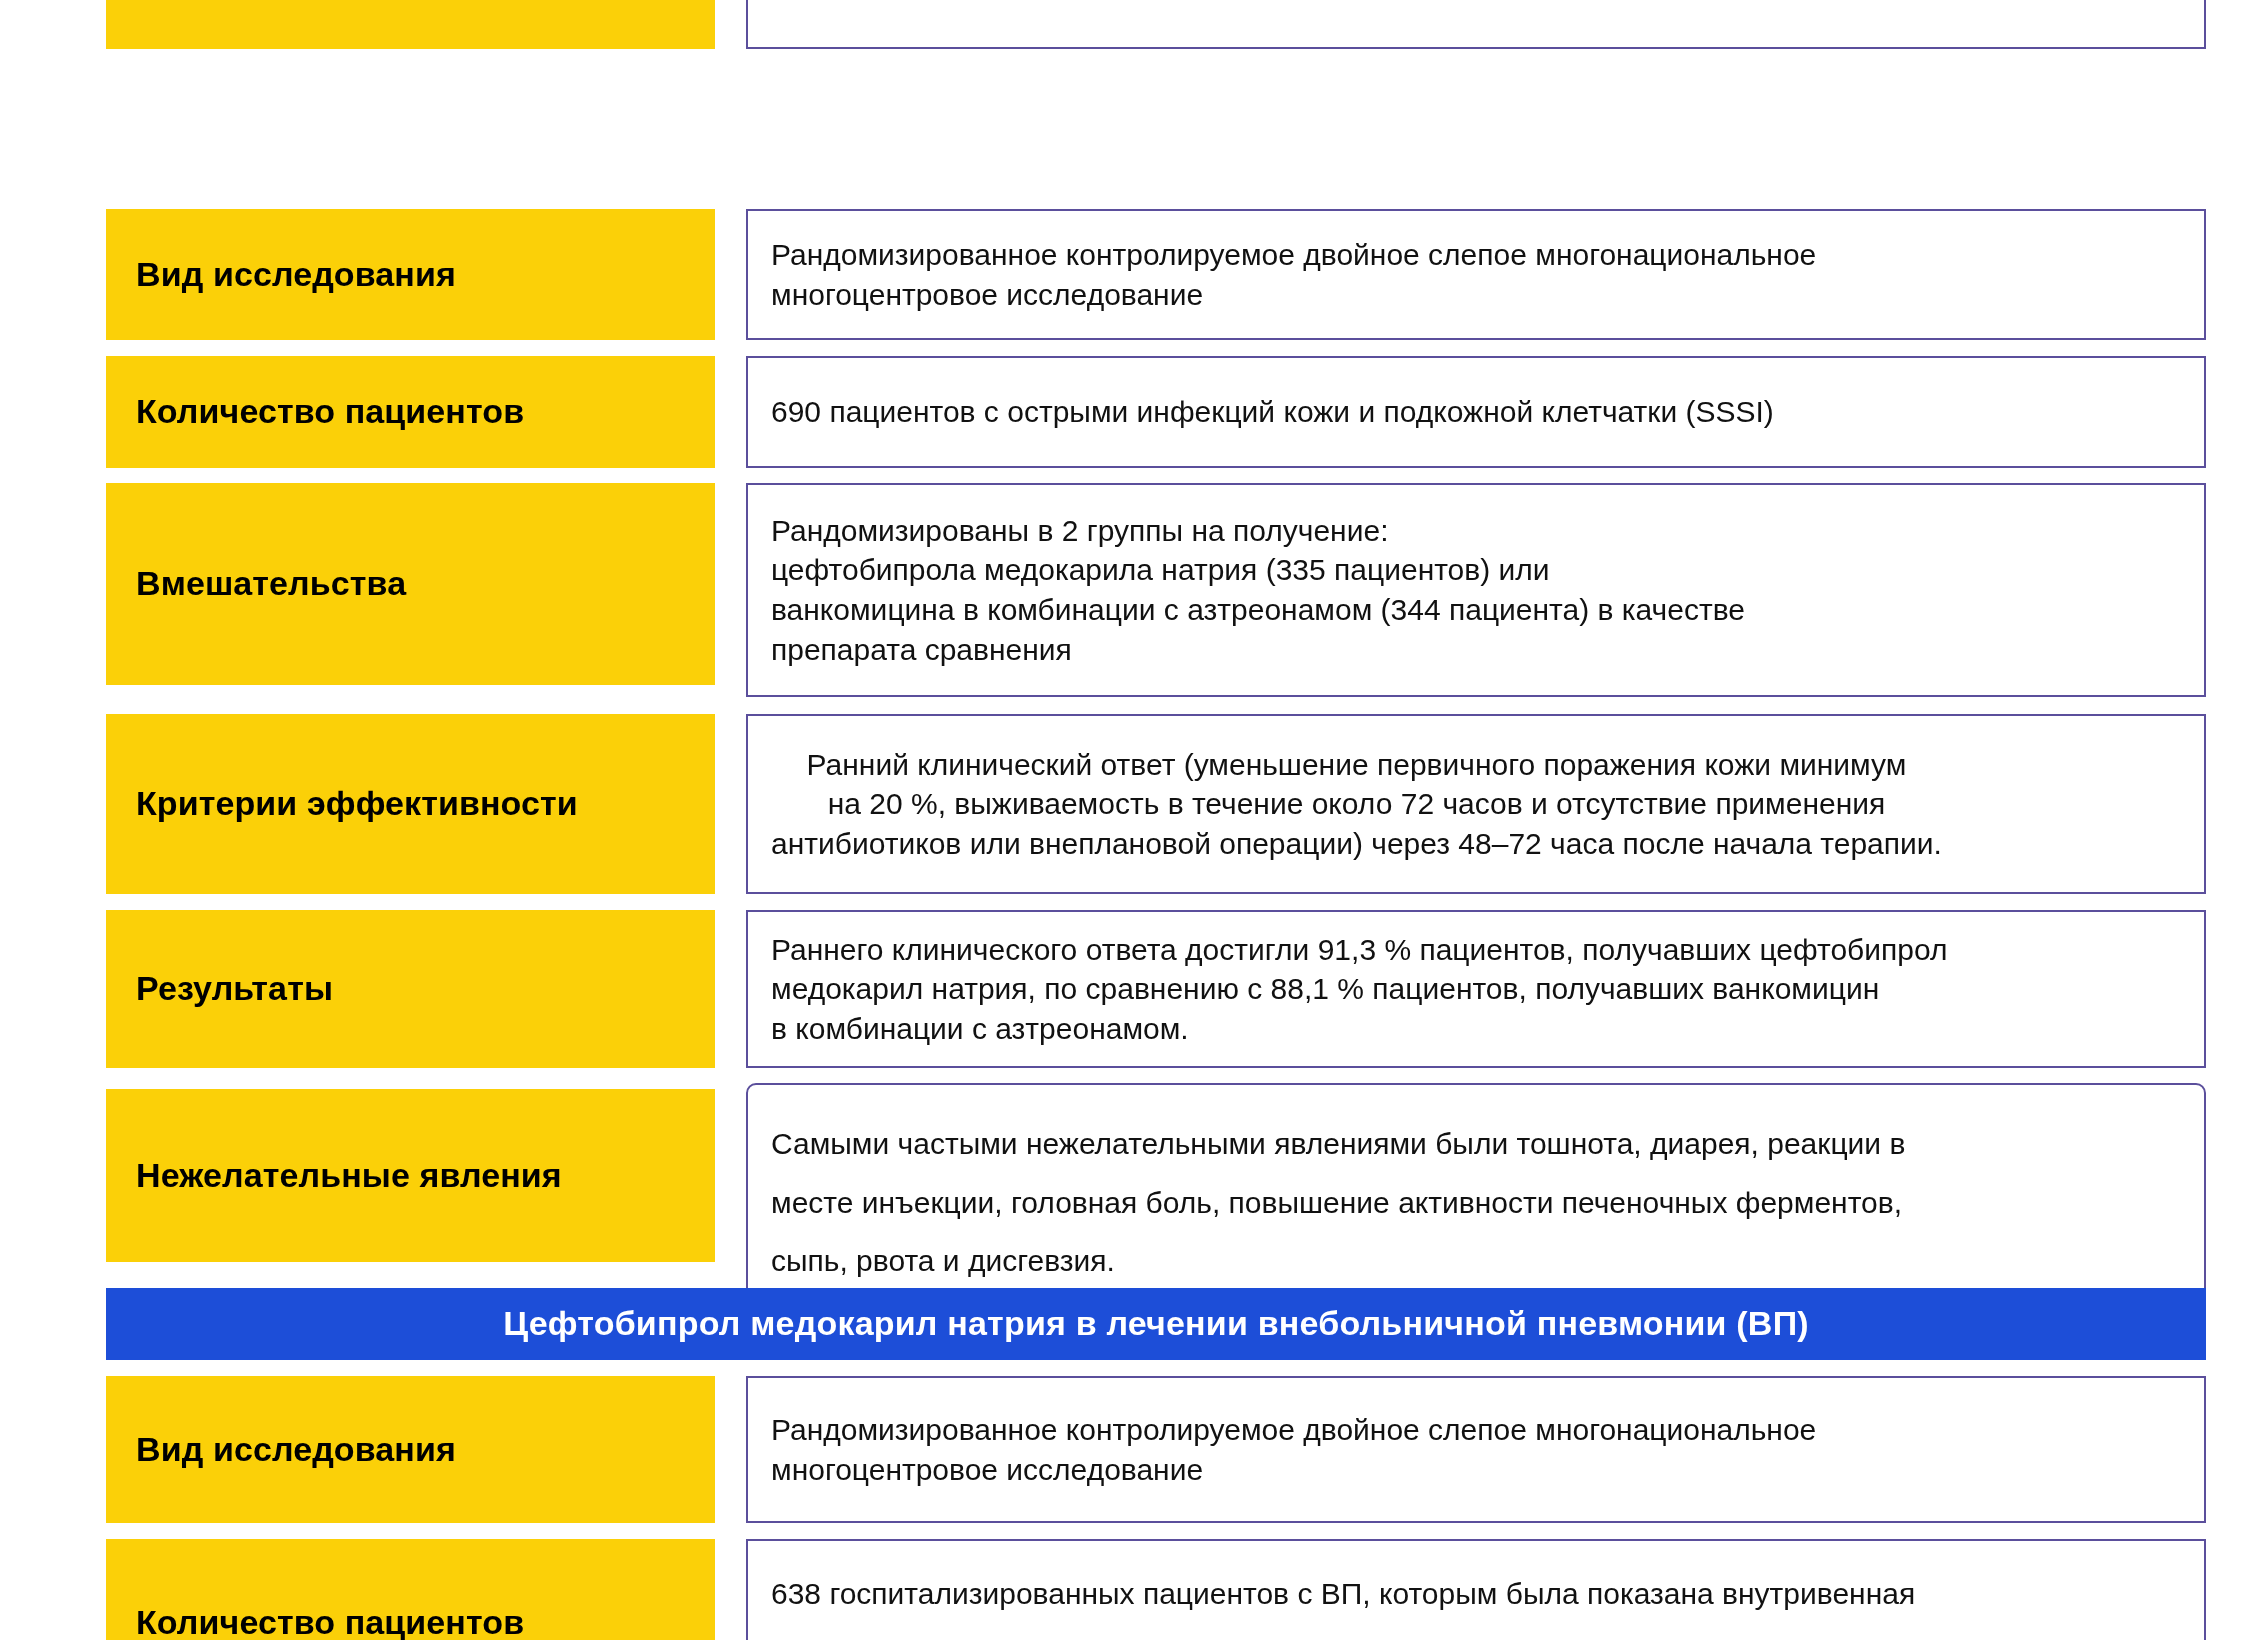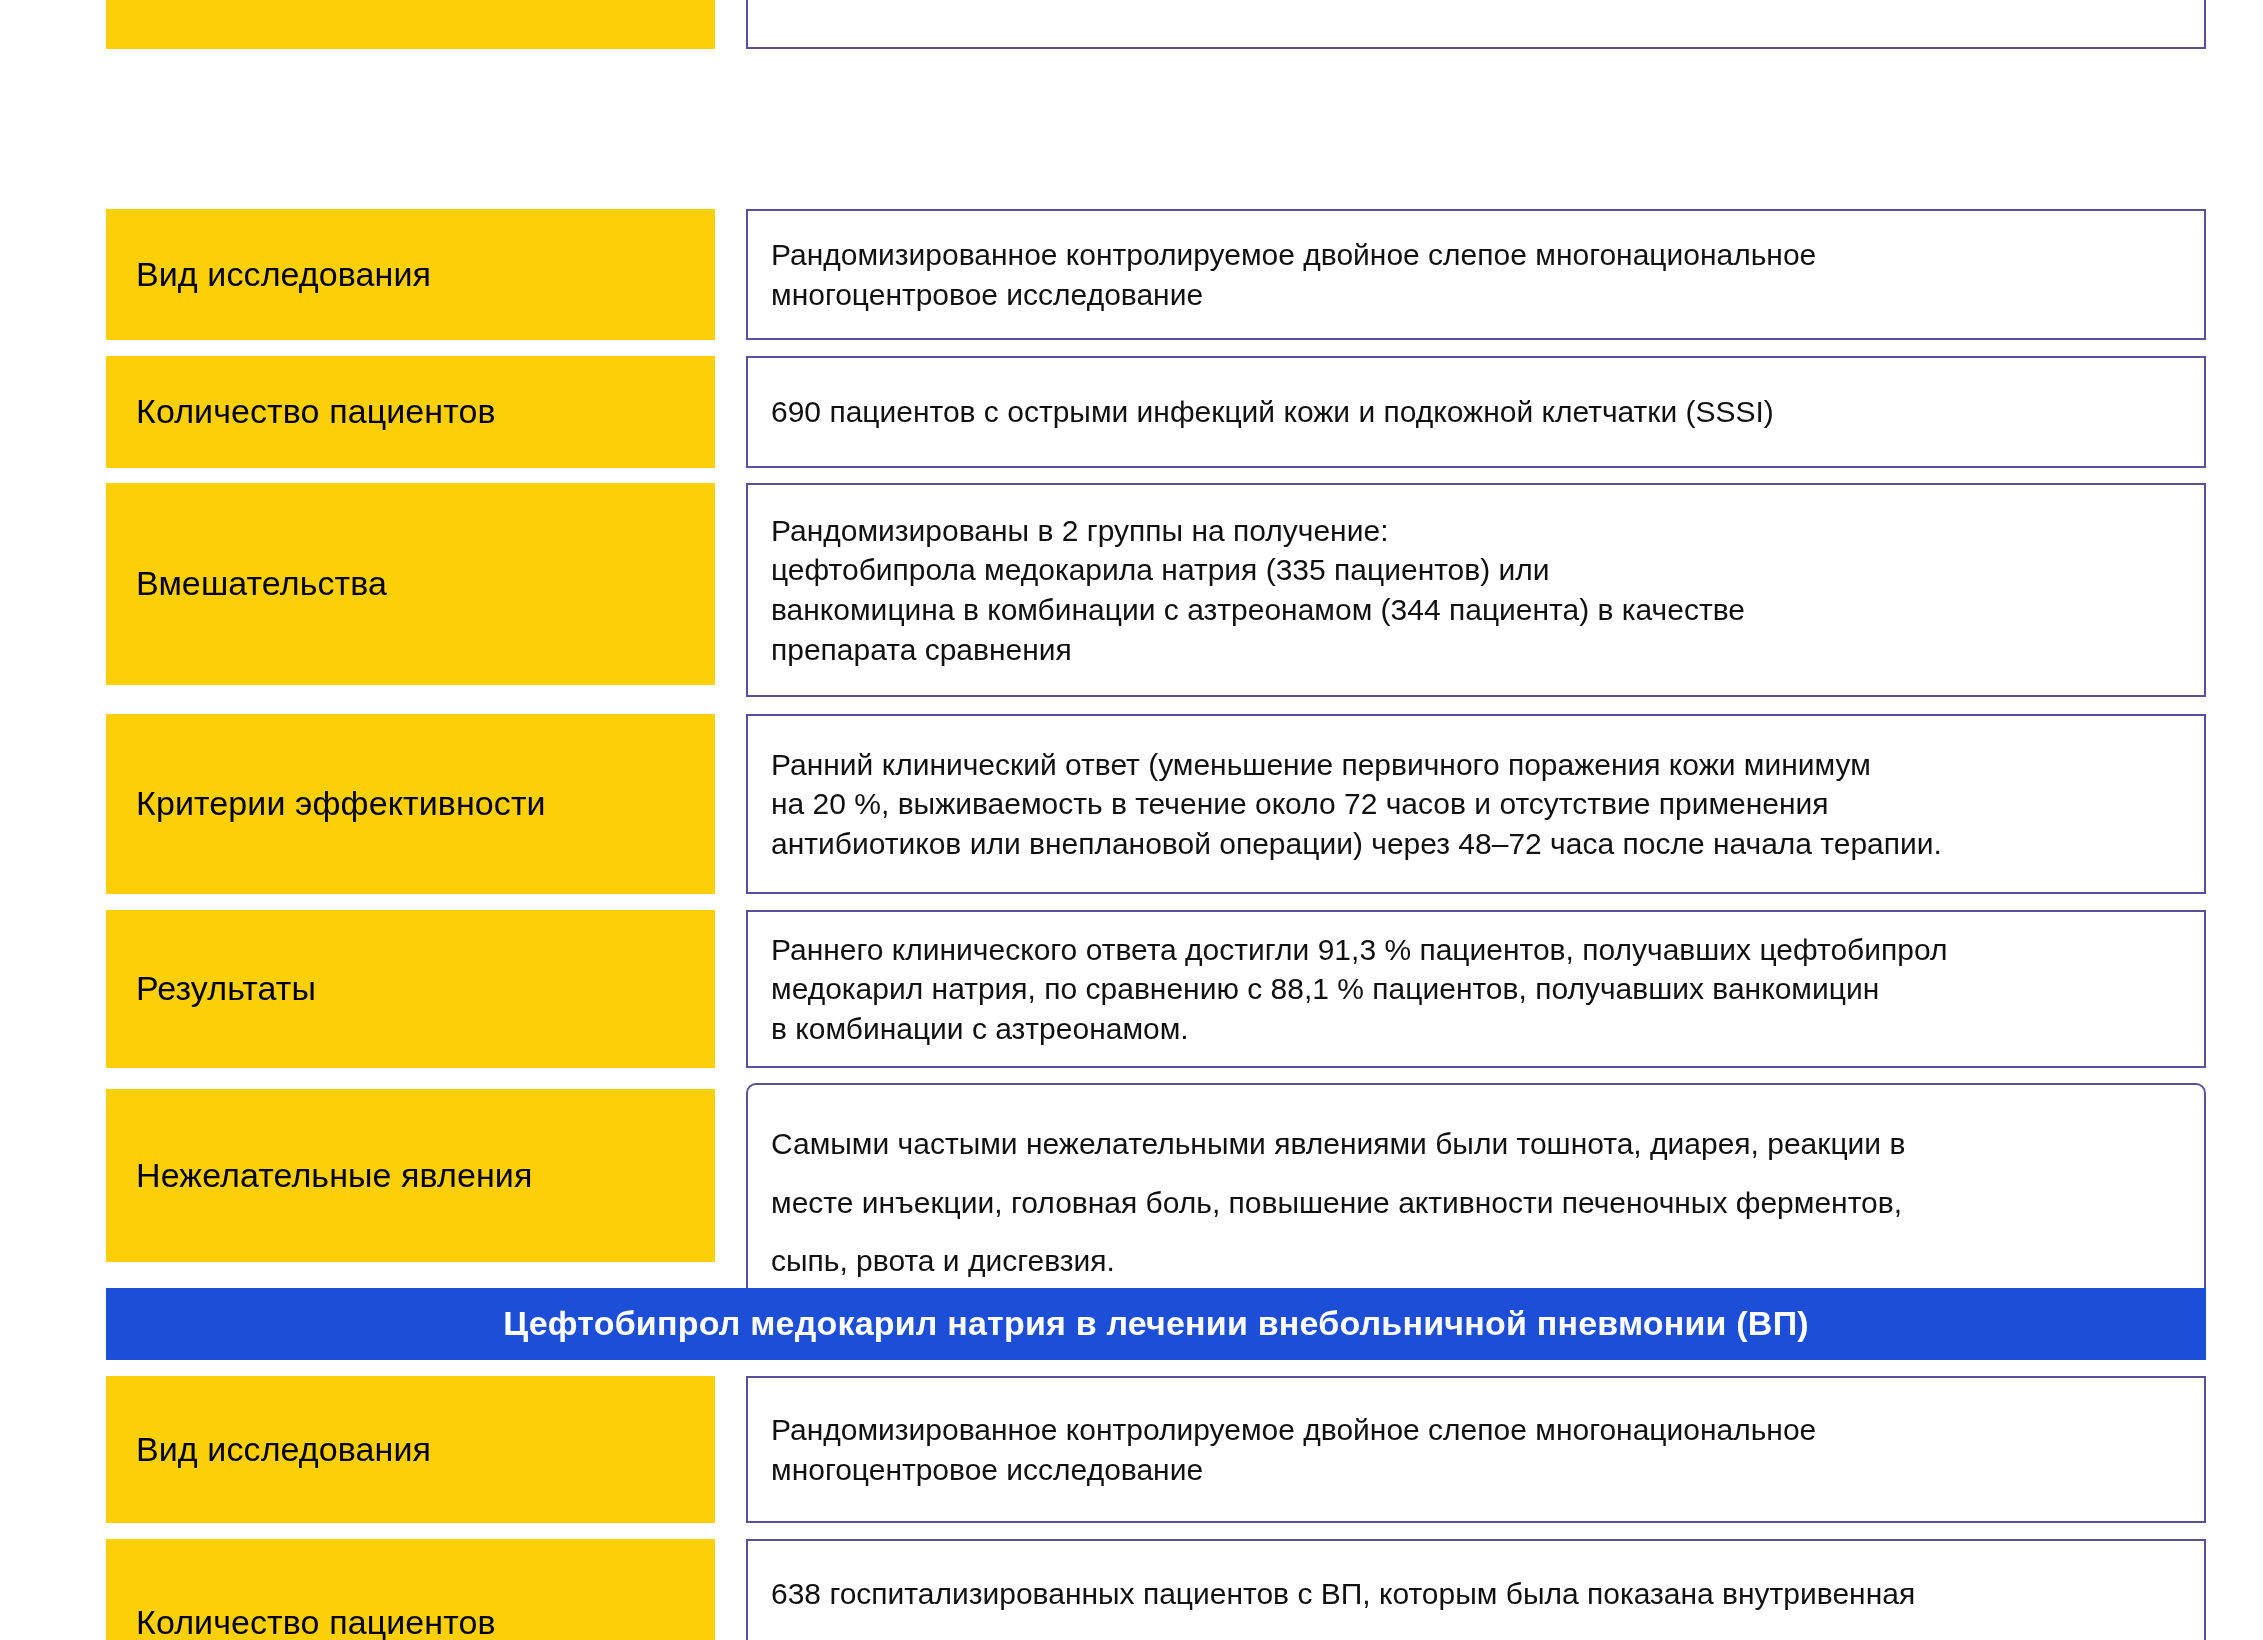--- a/index.html
+++ b/index.html
@@ -39,21 +39,21 @@
     top: 0;
     width: 609px;
     background: #FBD008;
     box-sizing: border-box;
     display: flex;
     align-items: center;
     padding: 0 30px;
   }
   .label-cell .label-text {
     font-size: 34px;
-    font-weight: normal;
+    font-weight: bold;
     color: #000000;
     line-height: 1.15;
     letter-spacing: 0.1px;
     text-align: center;
   }
 
   .content-cell {
     position: absolute;
     left: 640px;
     width: 1460px;
@@ -179,21 +179,21 @@
 цефтобипрола медокарила натрия (335 пациентов) или
 ванкомицина в комбинации с азтреонамом (344 пациента) в качестве
 препарата сравнения</span>
     </div>
   </div>
 
   <div class="row" id="row-sssi-criteria">
     <div class="label-cell" style="background: rgb(251, 208, 8);">
       <span class="label-text">Критерии эффективности</span>
     </div>
-    <div class="content-cell tight" style="border-color: rgb(91, 79, 156);">
+    <div class="content-cell tight" style="border-color: rgb(91, 79, 156); text-align: center;">
       <span class="content-text">Ранний клинический ответ (уменьшение первичного поражения кожи минимум
 на 20 %, выживаемость в течение около 72 часов и отсутствие применения
 антибиотиков или внеплановой операции) через 48–72 часа после начала терапии.</span>
     </div>
   </div>
 
   <div class="row" id="row-sssi-results">
     <div class="label-cell" style="background: rgb(251, 208, 8);">
       <span class="label-text">Результаты</span>
     </div>

